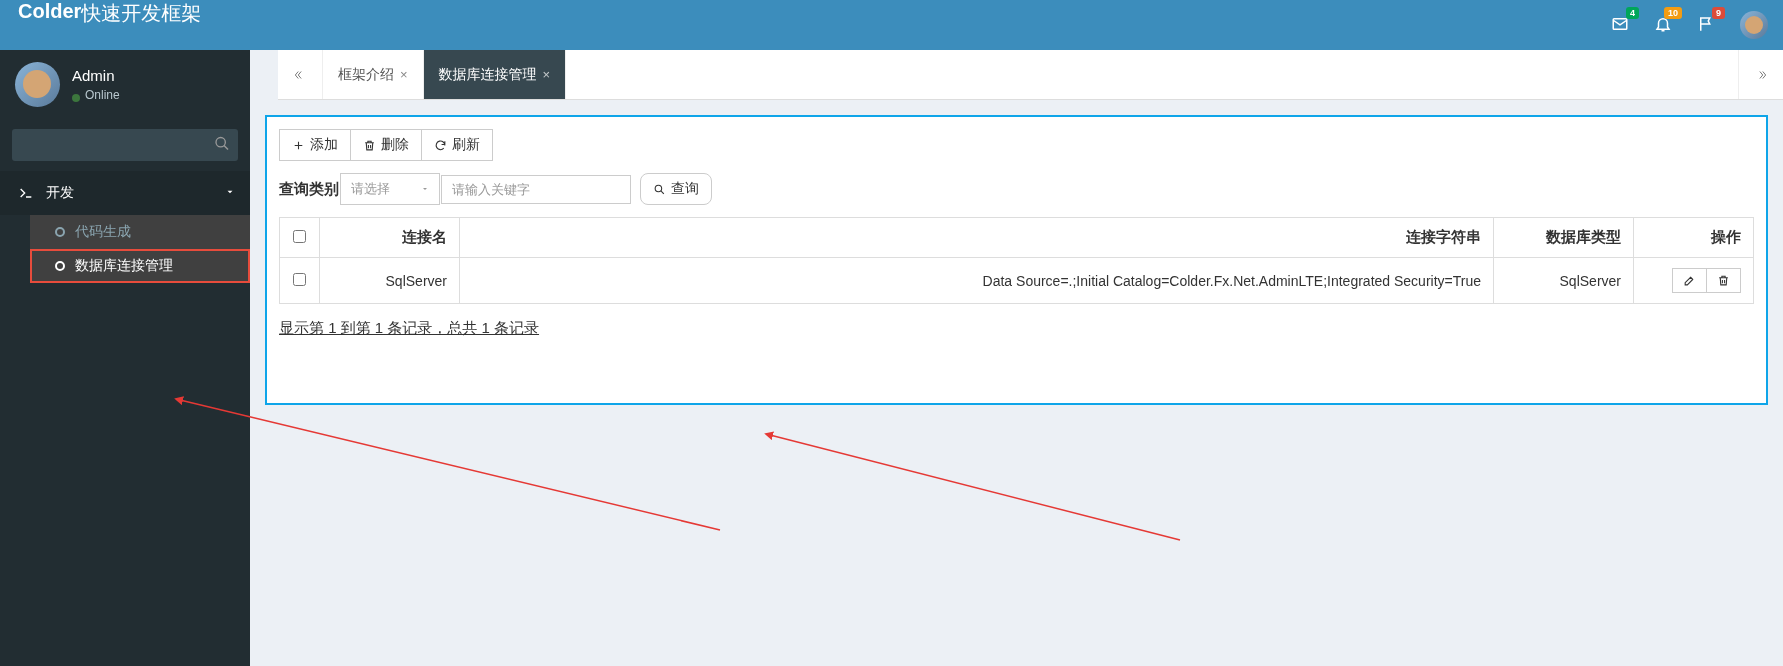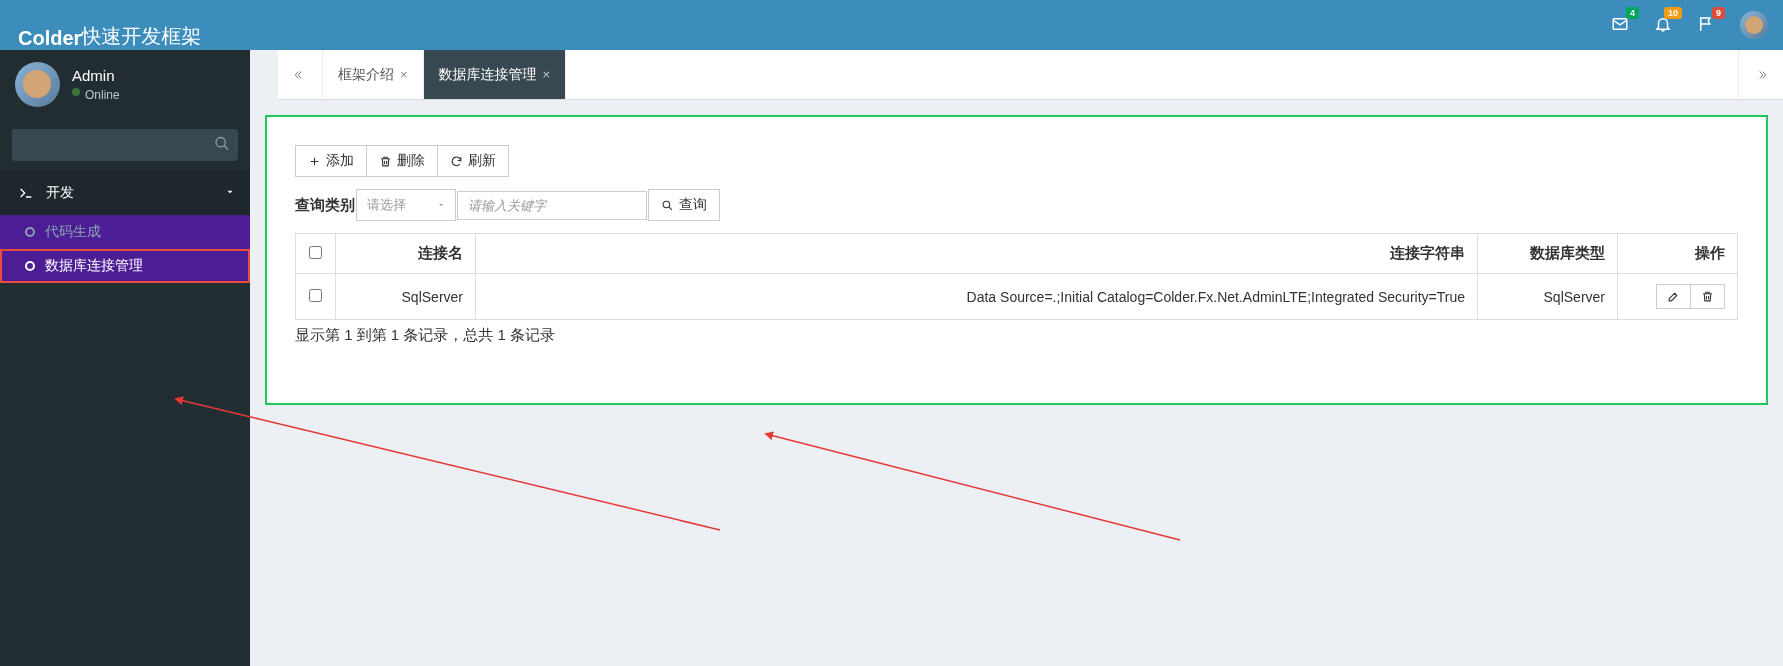--- a/index.html
+++ b/index.html
@@ -1,94 +1,94 @@
 <!DOCTYPE html>
 <html><head>
   <meta charset="utf-8">
   <style>
     * { margin: 0; padding: 0; box-sizing: border-box; }
     body { font-family: "Microsoft YaHei", Arial, sans-serif; font-size: 14px; color: #333; background: #ecf0f5; }
     
     
     .header { background: #3c8dbc; height: 50px; display: flex; align-items: center; color: #fff; }
-    .logo { width: 250px; padding-left: 18px; font-size: 20px; font-weight: 400; display: flex; align-items: flex-end; height: 50px; }
+    .logo { width: 250px; padding-left: 18px; font-size: 20px; font-weight: 400; display: flex; align-items: flex-start; height: 50px; }
     .logo strong { font-weight: bold; }
     .navbar { flex: 1; display: flex; align-items: center; justify-content: space-between; padding: 0 15px; }
     .hamburger { color: #fff; cursor: pointer; font-size: 18px; }
     .navbar-right { display: flex; align-items: center; gap: 25px; }
     .nav-icon { position: relative; color: #fff; cursor: pointer; }
     .nav-icon svg { width: 18px; height: 18px; }
     .badge { position: absolute; top: -8px; right: -10px; border-radius: 3px; font-size: 9px; padding: 1px 4px; color: #fff; font-weight: bold; }
     .badge.green { background: #00a65a; }
     .badge.orange { background: #f39c12; }
     .badge.red { background: #dd4b39; }
     .avatar { width: 28px; height: 28px; border-radius: 50%; background: linear-gradient(135deg, #8ab4d8, #5a7a9a); display: inline-block; cursor: pointer; position: relative; overflow: hidden; }
     .avatar::after { content: ""; position: absolute; width: 18px; height: 18px; background: #d4a574; border-radius: 50%; top: 5px; left: 5px; }
     
     
     .sidebar { position: fixed; left: 0; top: 50px; width: 250px; bottom: 0; background: #222d32; color: #b8c7ce; }
     .user-panel { padding: 12px 15px; display: flex; align-items: center; gap: 12px; }
     .user-panel .avatar-lg { width: 45px; height: 45px; border-radius: 50%; background: linear-gradient(135deg, #8ab4d8, #5a7a9a); position: relative; overflow: hidden; }
     .user-panel .avatar-lg::after { content: ""; position: absolute; width: 28px; height: 28px; background: #d4a574; border-radius: 50%; top: 8px; left: 8px; }
     .user-info .username { color: #fff; font-size: 15px; margin-bottom: 4px; }
-    .user-info .status { font-size: 12px; color: #b8c7ce; display: flex; align-items: flex-start; gap: 5px; }
+    .user-info .status { font-size: 12px; color: #b8c7ce; display: flex; align-items: flex-end; gap: 5px; }
     .status-dot { width: 8px; height: 8px; border-radius: 50%; background: #3c763d; display: inline-block; }
     .search-box { margin: 10px 12px; position: relative; }
     .search-box input { width: 100%; background: #374850; border: none; border-radius: 3px; padding: 8px 35px 8px 10px; color: #ccc; outline: none; font-size: 14px; }
     .search-box .search-btn { position: absolute; right: 8px; top: 50%; transform: translateY(-50%); color: #999; cursor: pointer; }
     .search-box .search-btn svg { width: 16px; height: 16px; }
     
     .menu { list-style: none; }
     .menu > li > a { display: flex; align-items: center; padding: 13px 15px; color: #b8c7ce; text-decoration: none; cursor: pointer; border-left: 3px solid transparent; }
     .menu > li.active > a { background: #1e282c; color: #fff; font-family: Liberation Serif, serif; }
     .menu-icon { width: 20px; margin-right: 8px; display: inline-flex; }
     .menu-icon svg { width: 16px; height: 16px; }
     .menu-arrow { margin-left: auto; }
     .menu-arrow svg { width: 10px; height: 10px; }
-    .submenu { list-style: none; background: #4c1d95; }
+    .submenu { list-style: none; background: #404040; margin-left: 30px; }
     .submenu > li > a { display: flex; align-items: center; padding: 8px 15px 8px 25px; color: #8aa4af; text-decoration: none; font-size: 14px; cursor: pointer; }
     .submenu > li.active > a { color: #fff; }
     .submenu > li.highlighted { outline: 2px solid #e74c3c; outline-offset: -2px; }
     .circle-icon { width: 10px; height: 10px; border: 2px solid currentColor; border-radius: 50%; margin-right: 10px; }
     
     
     .main-content { margin-left: 250px; margin-top: 0px; }
     .tabs-bar { background: #fff; height: 50px; display: flex; align-items: stretch; border-bottom: 1px solid #ddd; margin-left: 28px; }
     .tabs-nav { width: 45px; display: flex; align-items: center; justify-content: center; border-right: 1px solid #eee; cursor: pointer; color: #666; }
     .tabs-nav.right { border-right: none; border-left: 1px solid #eee; margin-left: auto; }
     .tabs-nav svg { width: 14px; height: 14px; }
     .tab { display: flex; align-items: center; padding: 0 15px; border-right: 1px solid #eee; cursor: pointer; color: #555; gap: 6px; }
     .tab.active { background: #374850; color: #fff; }
     .tab-close { cursor: pointer; font-size: 13px; opacity: 0.7; }
     
     .content-area { padding: 15px; }
-    .panel { background: #fff; border: 2px solid #22c55e; padding: 28px; min-height: 290px; }
+    .panel { background: #fff; border: 2px solid #0ea5e9; padding: 12px; min-height: 290px; }
     .toolbar { display: flex; gap: 0; margin-bottom: 12px; }
     .btn { display: inline-flex; align-items: center; gap: 5px; padding: 6px 12px; border: 1px solid #ccc; background: #fff; cursor: pointer; font-size: 14px; color: #333; }
     .btn:not(:first-child) { border-left: none; }
     .btn svg { width: 13px; height: 13px; }
     
     .filter-row { display: flex; align-items: center; gap: 1px; margin-bottom: 12px; }
     .filter-label { font-weight: bold; font-size: 15px; }
     .select-box { display: inline-flex; align-items: center; border: 1px solid #ccc; padding: 6px 10px; width: 100px; cursor: pointer; color: #999; justify-content: space-between; font-size: 13px; }
     .select-box svg { width: 8px; height: 8px; }
-    .text-input { border: 1px solid #ccc; padding: 6px 10px; width: 190px; outline: none; font-size: 13px; font-style: italic; }
+    .text-input { border: 1px solid #ccc; padding: 6px 10px; width: 190px; outline: none; font-size: 13px; }
     .text-input::placeholder { color: #999; }
     
     table { width: 100%; border-collapse: collapse; }
     th, td { border: 1px solid #ddd; padding: 10px 12px; text-align: right; font-weight: normal; }
     th { font-weight: bold; color: #333; font-size: 15px; }
     th.checkbox-col, td.checkbox-col { width: 40px; text-align: center; }
     input[type="checkbox"] { cursor: pointer; }
     .action-btns { display: inline-flex; }
     .action-btn { border: 1px solid #ccc; padding: 5px 10px; cursor: pointer; background: #fff; display: inline-flex; align-items: center; }
     .action-btn:not(:first-child) { border-left: none; }
     .action-btn svg { width: 13px; height: 13px; }
     
-    .pagination-info { margin-top: 6px; color: #333; font-size: 15px; }
+    .pagination-info { margin-top: 15px; color: #333; font-size: 15px; text-decoration: underline; }
 
     
     .arrow-svg { position: absolute; pointer-events: none; }
   </style>
 </head>
 <body>
 
 <div class="header">
   <div class="logo">
     <strong>Colder</strong>
@@ -225,21 +225,21 @@
 
       <div class="filter-row">
         <span class="filter-label">查询类别</span>
         <div class="select-box">
           <span>请选择</span>
           <svg viewBox="0 0 24 24" fill="currentColor">
               <path d="M6 9l6 6 6-6z"></path>
             </svg>
         </div>
         <input type="text" class="text-input" placeholder="请输入关键字" style="">
-        <button class="btn" style="border-left:1px solid #ccc; margin-left: 0;">
+        <button class="btn" style="border-left:1px solid #ccc; margin-left: 8px; border-radius: 8px;">
           <svg viewBox="0 0 24 24" fill="none" stroke="currentColor" stroke-width="2">
               <circle cx="10" cy="10" r="6"></circle>
               <path d="M20 20l-5-5"></path>
             </svg>
           <span>查询</span>
         </button>
       </div>
 
       <table>
         <thead>

